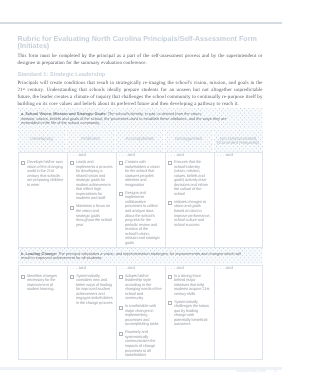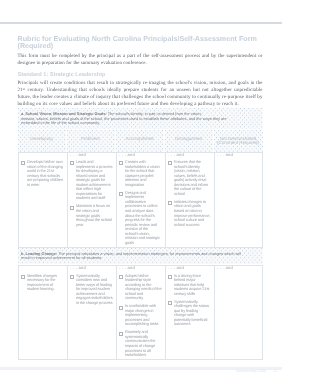--- a/index.html
+++ b/index.html
@@ -46,21 +46,21 @@
                font-family:"Liberation Sans",sans-serif;line-height:4.2px;}
 </style>
 </head>
 <body>
 
 <div class="page">
   <div class="toprule"></div>
   <div class="content">
     <div class="doc-title">
       <span>Rubric for Evaluating North Carolina Principals/Self-Assessment Form</span><br>
-      <span>(Required)</span>
+      <span>(Initiates)</span>
     </div>
     <div class="intro">This form must be completed by the principal as a part of the self-assessment process and by the superintendent or designee in preparation for the summary evaluation conference.</div>
     <div class="std-head">Standard 1:  Strategic Leadership</div>
     <div class="std-body"><span>Principals will create conditions that result in strategically re-imaging the school's vision, mission, and goals in the 21</span><sup>st</sup><span> century. Understanding that schools ideally prepare students for an unseen but not altogether unpredictable future, the leader creates a climate of inquiry that challenges the school community to continually re-purpose itself by building on its core values and beliefs about its preferred future and then developing a pathway to reach it.</span></div>
     <div id="sections">
         <div class="band dotfill"><b>a. School Vision, Mission and Strategic Goals:</b> The school's identity, in part, is derived from the vision,<br>mission, values, beliefs and goals of the school, the processes used to establish these attributes, and the ways they are<br>embedded in the life of the school community.</div>
         <table>
           <tbody>
             <tr>
               <th class="dotfill">

